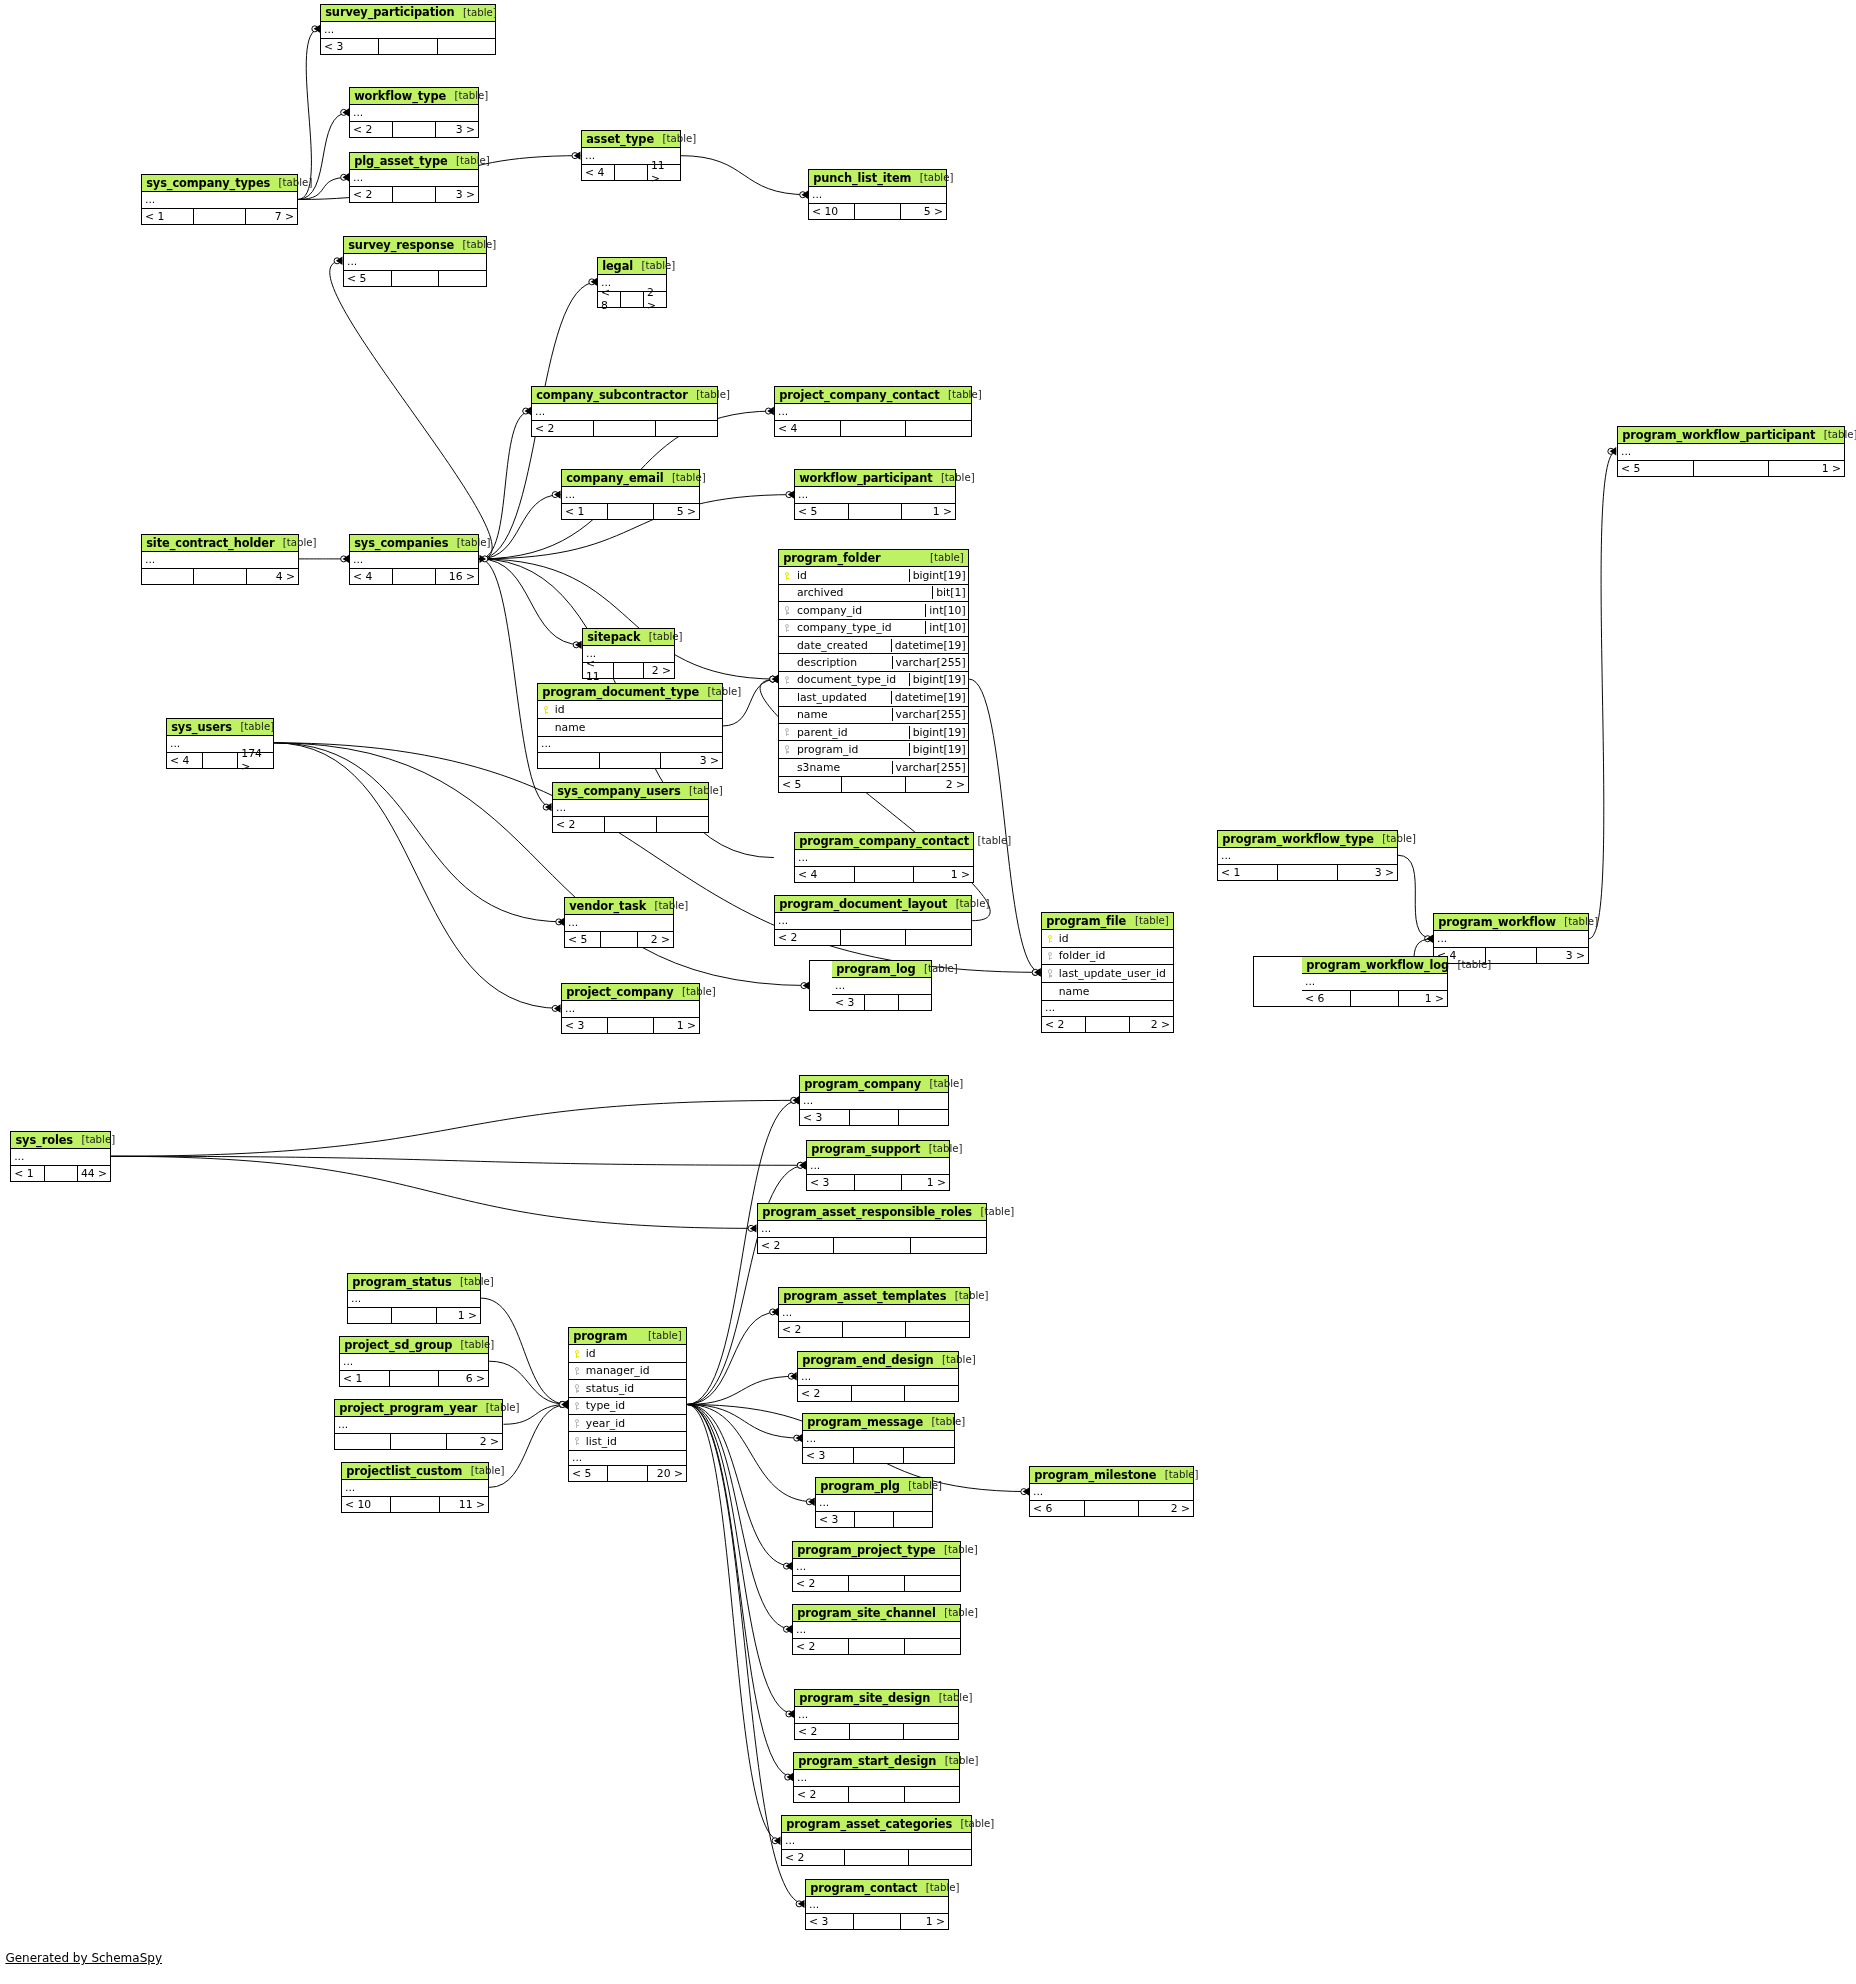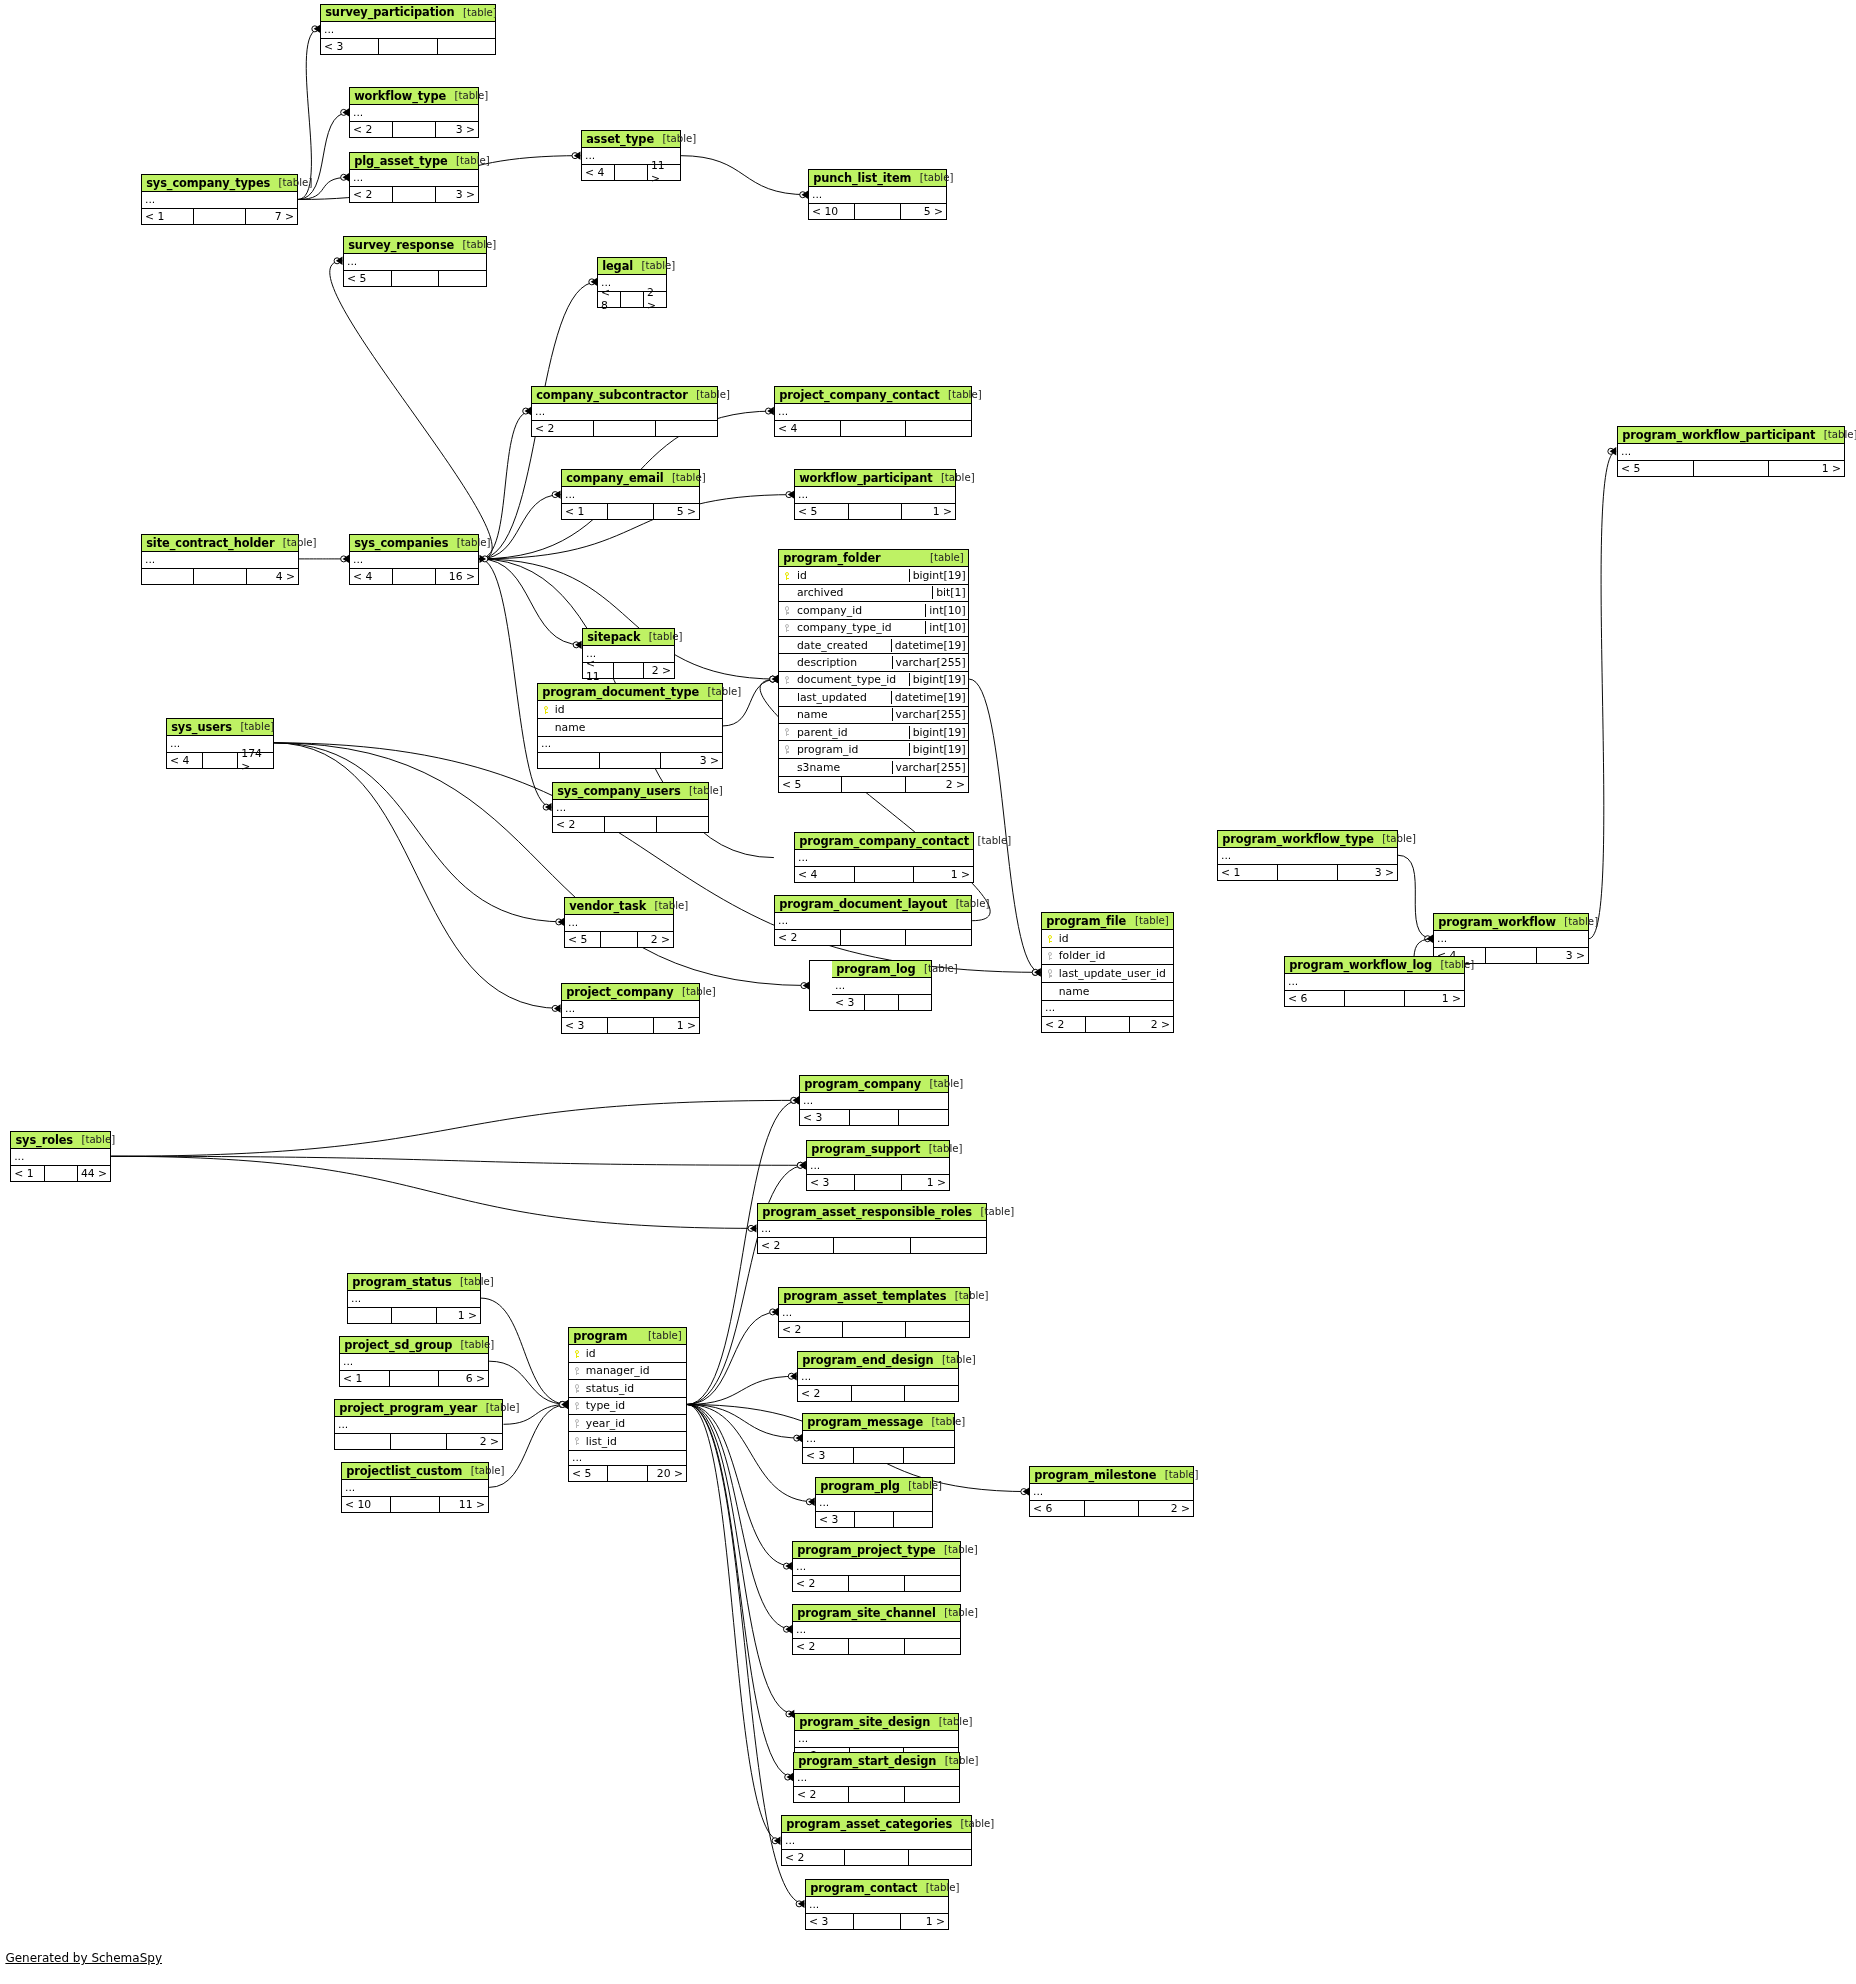--- a/index.html
+++ b/index.html
@@ -620,21 +620,21 @@
           <span class="tg">[table]</span>
         </div>
         <div class="rowlist"></div>
         <div class="ell first">...</div>
         <div class="foot">
           <div class="fl">&lt; 3</div>
           <div class="fm"></div>
           <div class="fr"></div>
         </div>
       </div>
-      <div class="tbl" style="left: 1284px; top: 956px; width: 181px;">
+      <div class="tbl" style="left: 1253px; top: 956px; width: 195px; padding-left: 48px;">
         <div class="hdr">
           <span class="nm">program_workflow_log</span>
           <span class="tg">[table]</span>
         </div>
         <div class="rowlist"></div>
         <div class="ell first">...</div>
         <div class="foot">
           <div class="fl">&lt; 6</div>
           <div class="fm"></div>
           <div class="fr">1 &gt;</div>
@@ -879,21 +879,21 @@
           <span class="tg">[table]</span>
         </div>
         <div class="rowlist"></div>
         <div class="ell first">...</div>
         <div class="foot">
           <div class="fl">&lt; 2</div>
           <div class="fm"></div>
           <div class="fr"></div>
         </div>
       </div>
-      <div class="tbl" style="left: 794px; top: 1689px; width: 165px; margin-top: 24px;">
+      <div class="tbl" style="left: 794px; top: 1689px; width: 165px;">
         <div class="hdr">
           <span class="nm">program_site_design</span>
           <span class="tg">[table]</span>
         </div>
         <div class="rowlist"></div>
         <div class="ell first">...</div>
         <div class="foot">
           <div class="fl">&lt; 2</div>
           <div class="fm"></div>
           <div class="fr"></div>

